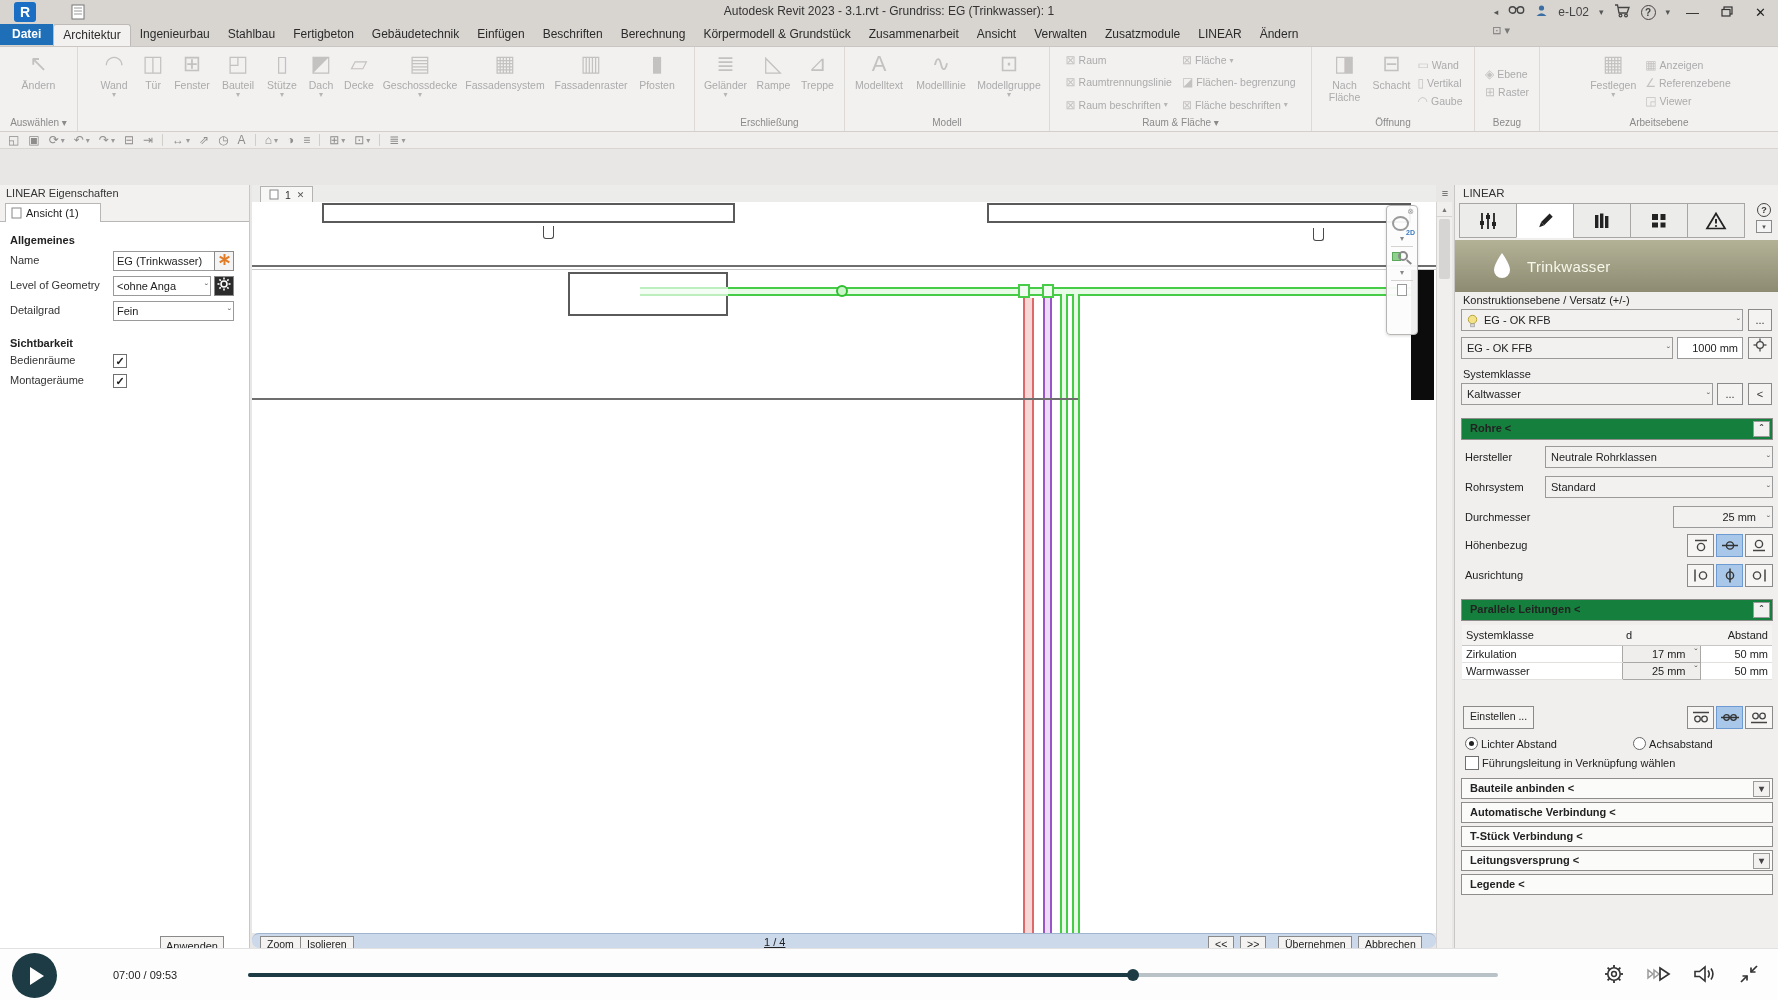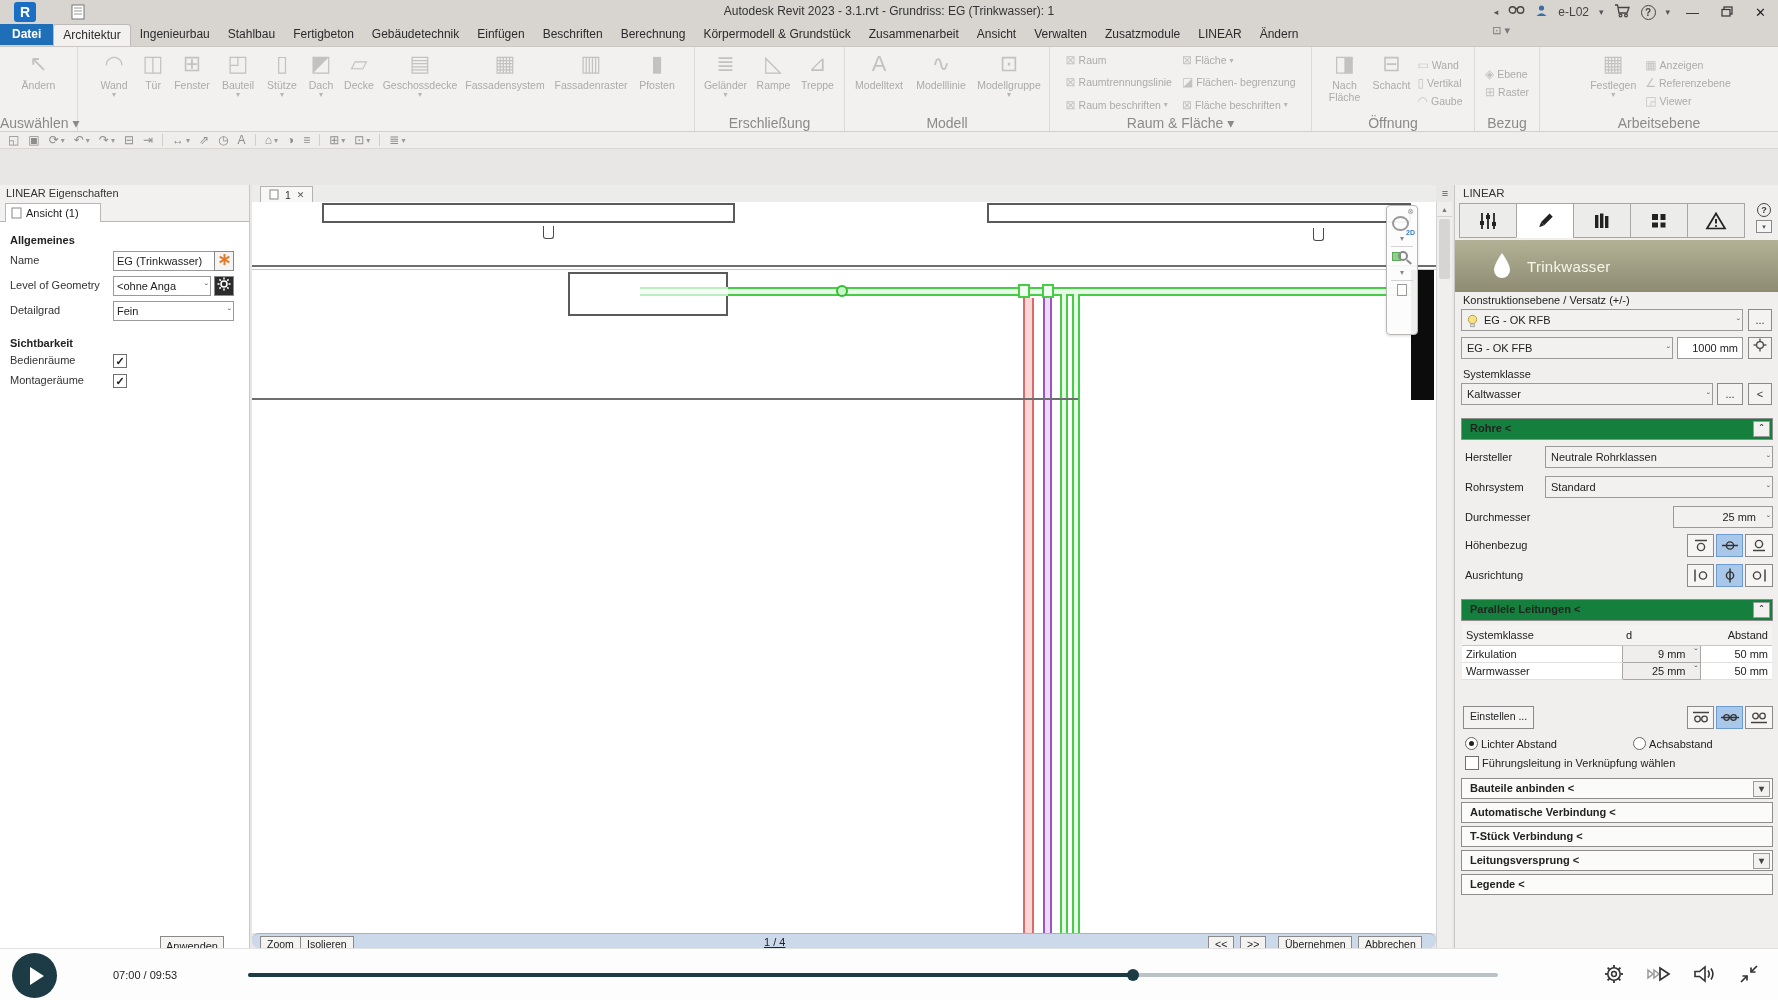--- a/index.html
+++ b/index.html
@@ -23,21 +23,21 @@
   .rtab { font-size:12px; color:#2b2b2b; padding:3px 9px 4px 9px; white-space:nowrap; }
   .rtab.file { background:#1e6fb8; color:#fff; font-weight:bold; padding:3px 12px 4px 12px; }
   .rtab.active { background:#f3f1f0; border:1px solid #bdbab7; border-bottom:none; border-radius:3px 3px 0 0; }
   .modifyicon { margin-left:185px; font-size:11px; color:#777; padding-bottom:3px; }
 
   
   .ribbon { position:absolute; left:0; top:46px; width:1778px; height:86px; background:#f3f1f0; border-top:1px solid #c9c6c3;
             display:flex; border-bottom:1px solid #d2cfcc; }
   .rgroup { display:flex; flex-direction:column; border-right:1px solid #dcd9d6; height:100%; }
   .rgroup-body { flex:1; display:flex; align-items:stretch; justify-content:center; padding:2px 3px 0 3px; }
-  .rgroup-label { height:15px; font-size:14px; color:#8a8a8a; text-align:center; line-height:14px; white-space:nowrap; }
+  .rgroup-label { height:15px; font-size:10px; color:#8a8a8a; text-align:center; line-height:14px; white-space:nowrap; }
   .rbL { display:flex; flex-direction:column; align-items:center; justify-content:flex-start; padding:2px 2px; }
   .rbL .ric { font-size:22px; color:#c4c2c0; line-height:26px; height:28px; }
   .rbL .rlb { font-size:10.5px; color:#ababab; text-align:center; line-height:1.15; white-space:normal; }
   .rbL .rar { font-size:8px; color:#b5b5b5; line-height:8px; }
   .smallcol { display:flex; flex-direction:column; justify-content:center; gap:2px; }
   .rbS { display:flex; align-items:center; gap:3px; font-size:10.5px; color:#ababab; white-space:nowrap; padding:1px 3px; }
   .rbS .ricS { font-size:12px; color:#c4c2c0; }
   .rbS .rar2 { font-size:8px; color:#b5b5b5; }
   .rf-grid { display:grid; grid-auto-flow:column; grid-template-rows:repeat(3,1fr); column-gap:4px; align-content:center; }
 
@@ -814,21 +814,21 @@
     </div>
     <table class="ptable" style="left:7px; top:440px">
       <tbody>
           <tr>
         <th style="width:160px">Systemklasse</th>
         <th style="width:78px">d</th>
         <th style="text-align:right">Abstand</th>
       </tr>
       <tr>
         <td>Zirkulation</td>
-        <td class="dcell"><span>9 mm</span><span class="combo-arrow" style="top:2px">ˇ</span></td>
+        <td class="dcell"><span>17 mm</span><span class="combo-arrow" style="top:2px">ˇ</span></td>
         <td style="text-align:right">50 mm</td>
       </tr>
       <tr>
         <td>Warmwasser</td>
         <td class="dcell"><span>25 mm</span><span class="combo-arrow" style="top:2px">ˇ</span></td>
         <td style="text-align:right">50 mm</td>
       </tr>
     </tbody>
       </table>
     <div class="cbtn" style="position:absolute; left:8px; top:521px; height:23px; padding-top:3px">Einstellen ...</div>

